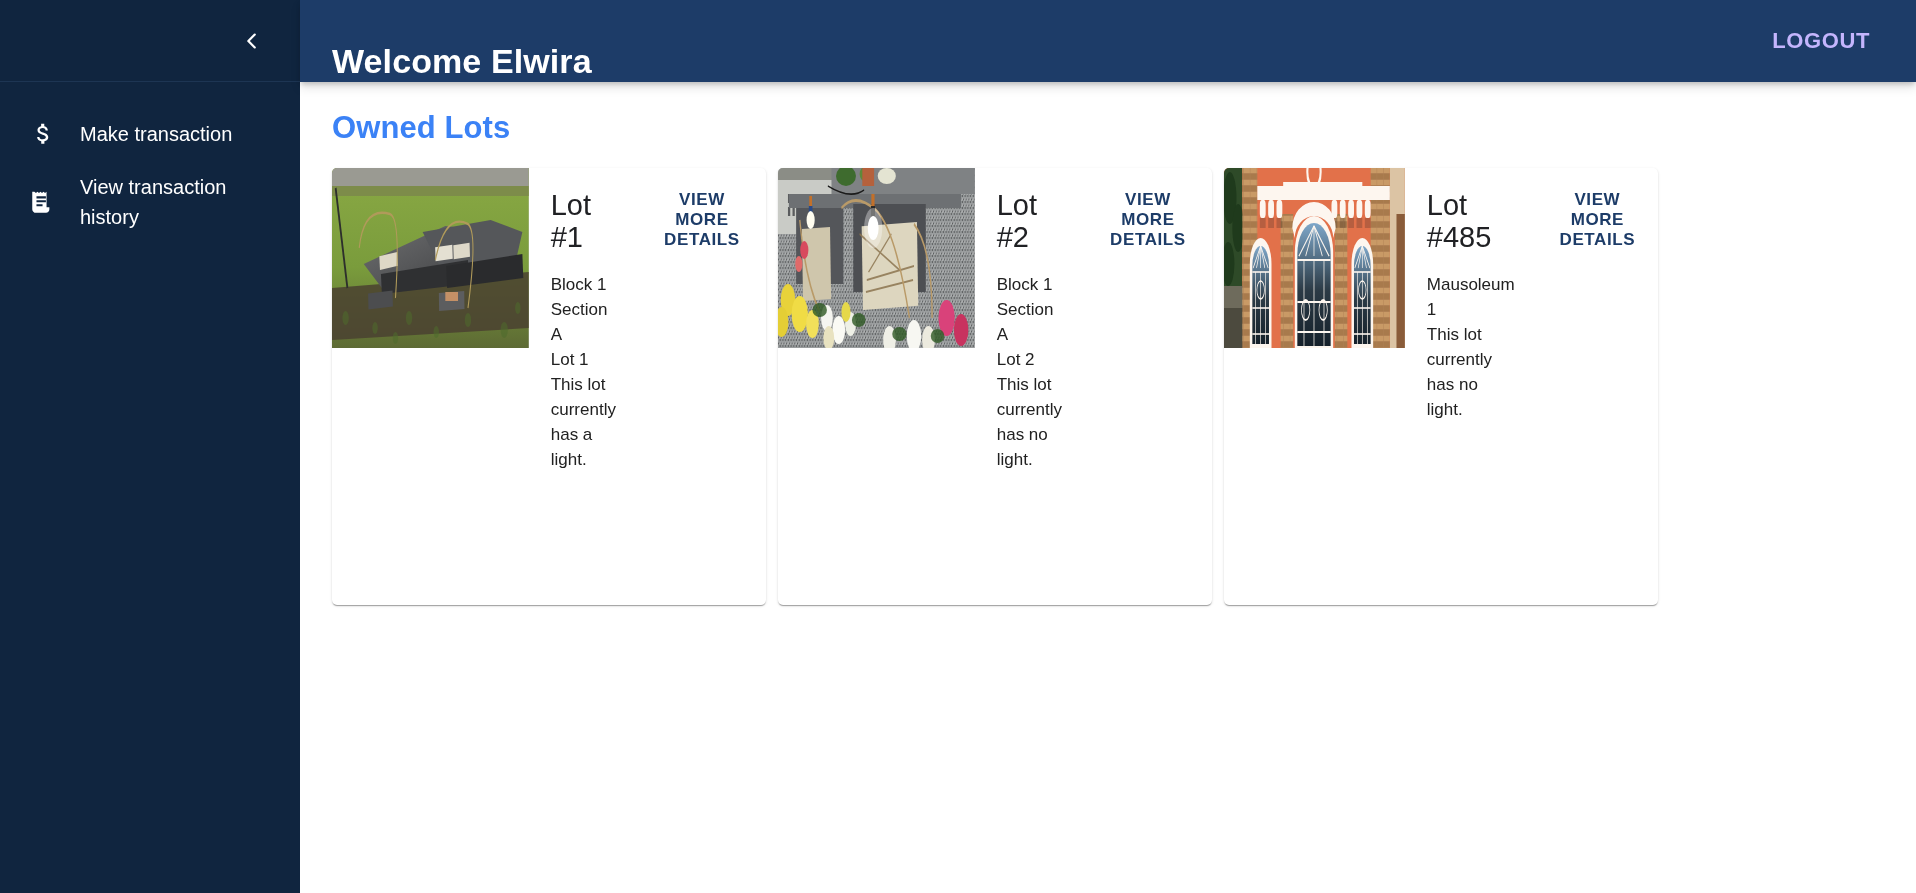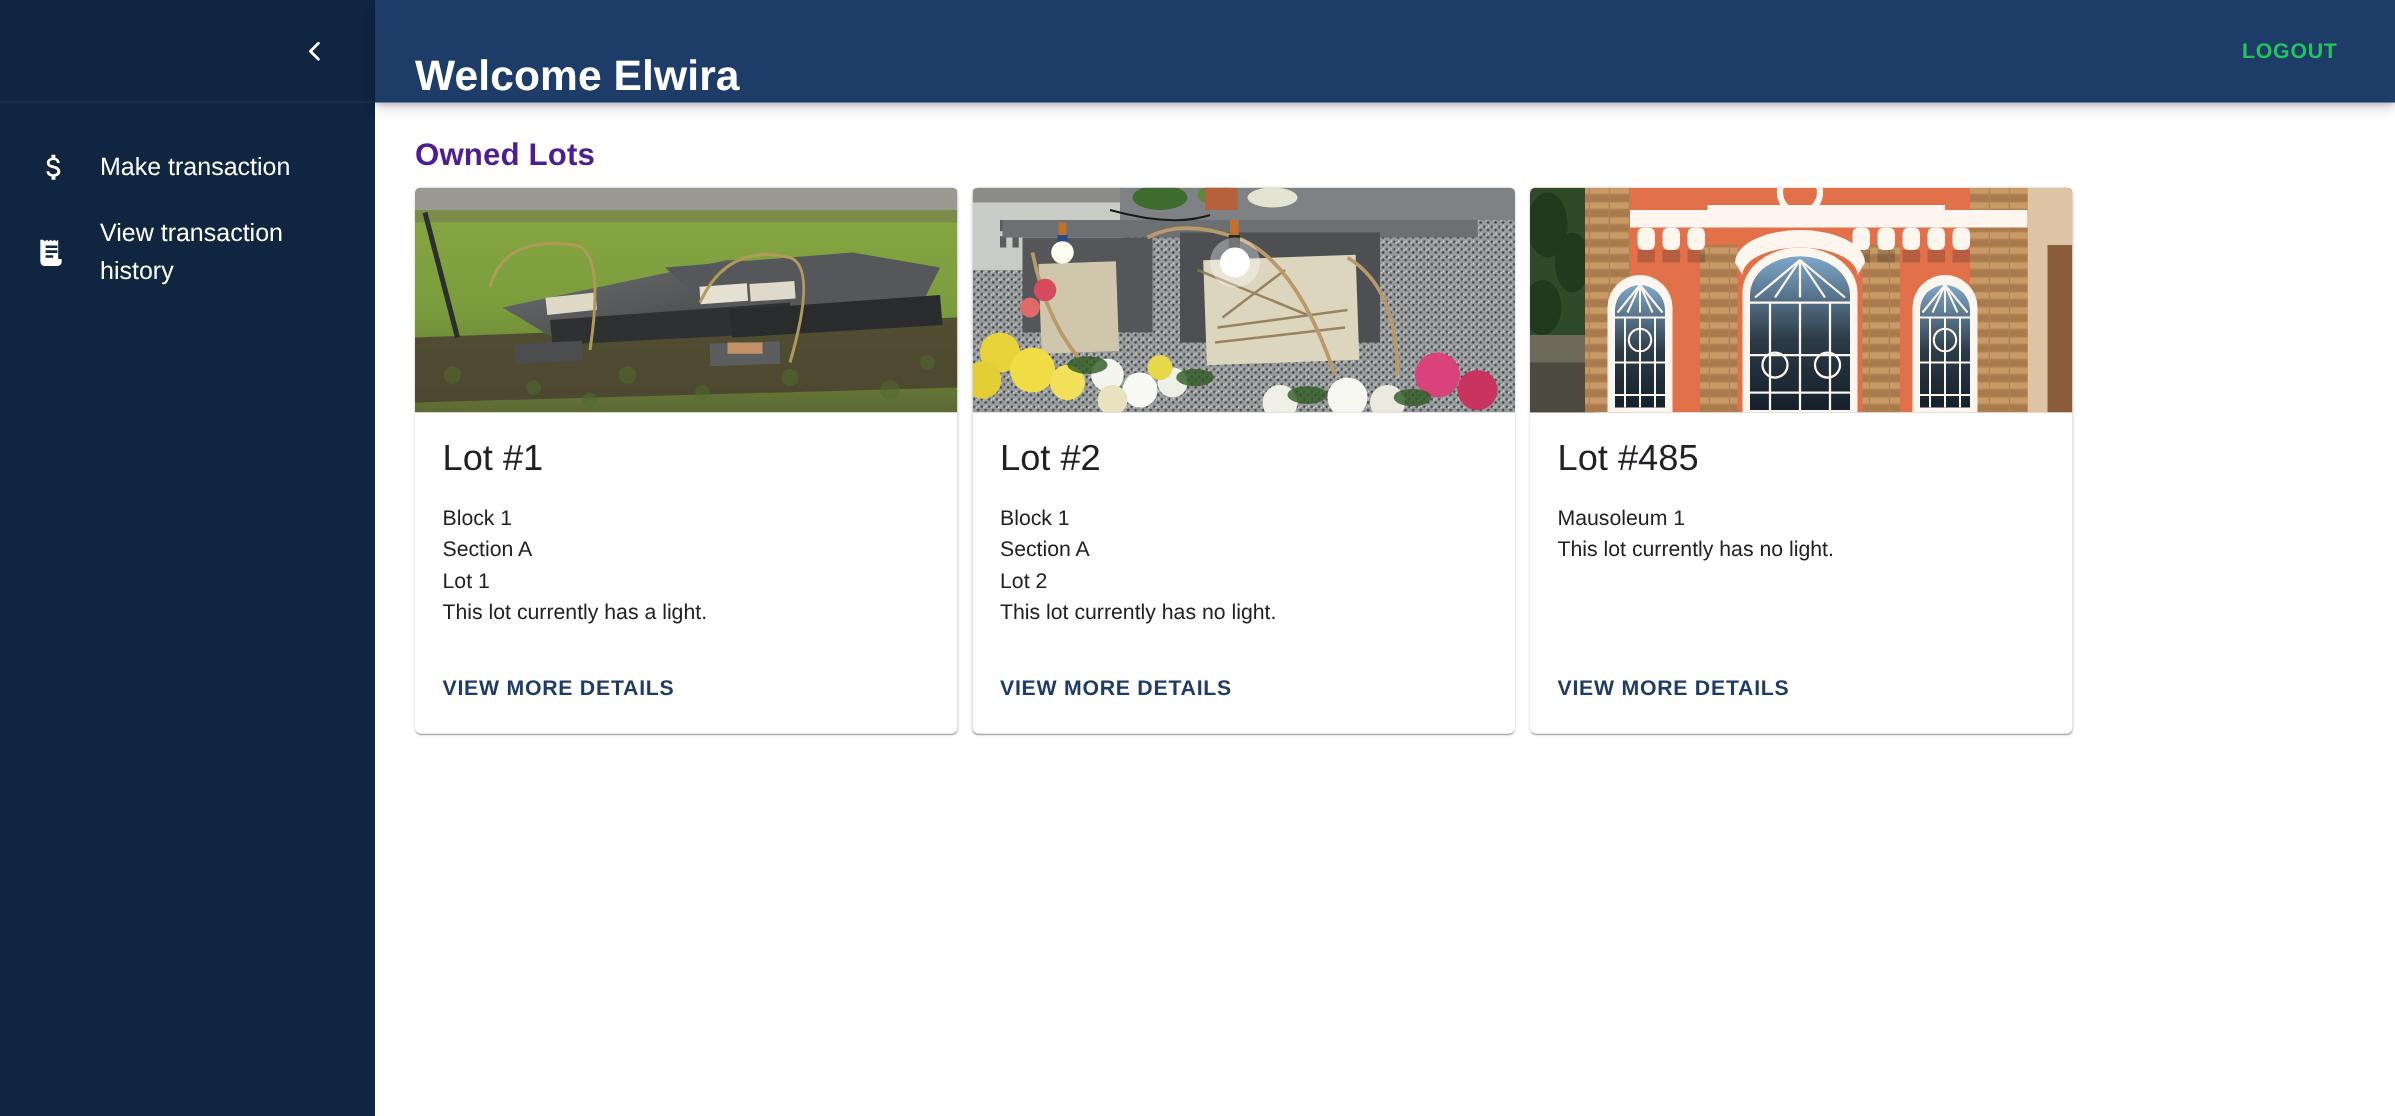--- a/index.html
+++ b/index.html
@@ -92,60 +92,60 @@
     z-index: 5;
   }
   .topbar-title {
     color: #ffffff;
     font-size: 34px;
     font-weight: bold;
     letter-spacing: .1px;
     margin-top: 40px;
   }
   .logout-btn {
-    color: #22c55e;
-    font-size: 17px;
+    color: #c4b5fd;
+    font-size: 22px;
     font-weight: bold;
     letter-spacing: .6px;
     padding: 10px 16px;
     cursor: pointer;
     border-radius: 4px;
     background: transparent;
     border: none;
     font-family: "Liberation Sans", sans-serif;
   }
 
   .content {
     flex: 1;
     padding: 28px 32px 0 32px;
     overflow: hidden;
     background: #ffffff;
   }
   .page-title {
-    font-size: 25px;
+    font-size: 31px;
     font-weight: bold;
-    color: #4c1d95;
-    margin-bottom: 11px;
+    color: #3b82f6;
+    margin-bottom: 22px;
     letter-spacing: .1px;
   }
 
   .cards {
     display: flex;
     gap: 12px;
     align-items: flex-start;
   }
   .card {
     width: 434px;
     min-width: 434px;
     background: #ffffff;
     border-radius: 5px;
     box-shadow: 0 2px 1px -1px rgba(0,0,0,.2), 0 1px 1px 0 rgba(0,0,0,.14), 0 1px 3px 0 rgba(0,0,0,.12);
     overflow: hidden;
     display: flex;
-    flex-direction: column;
+    flex-direction: row;
     height: 437px;
   }
   .card-img {
     width: 100%;
     height: 180px;
     min-height: 180px;
     overflow: hidden;
     position: relative;
     background: #cfcfcf;
   }

